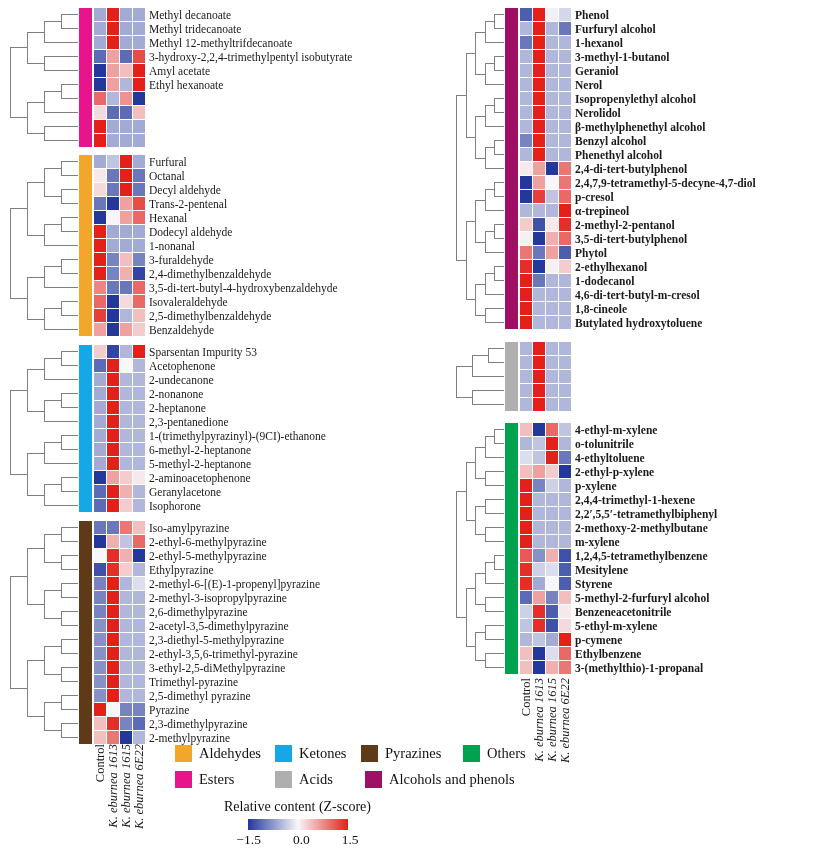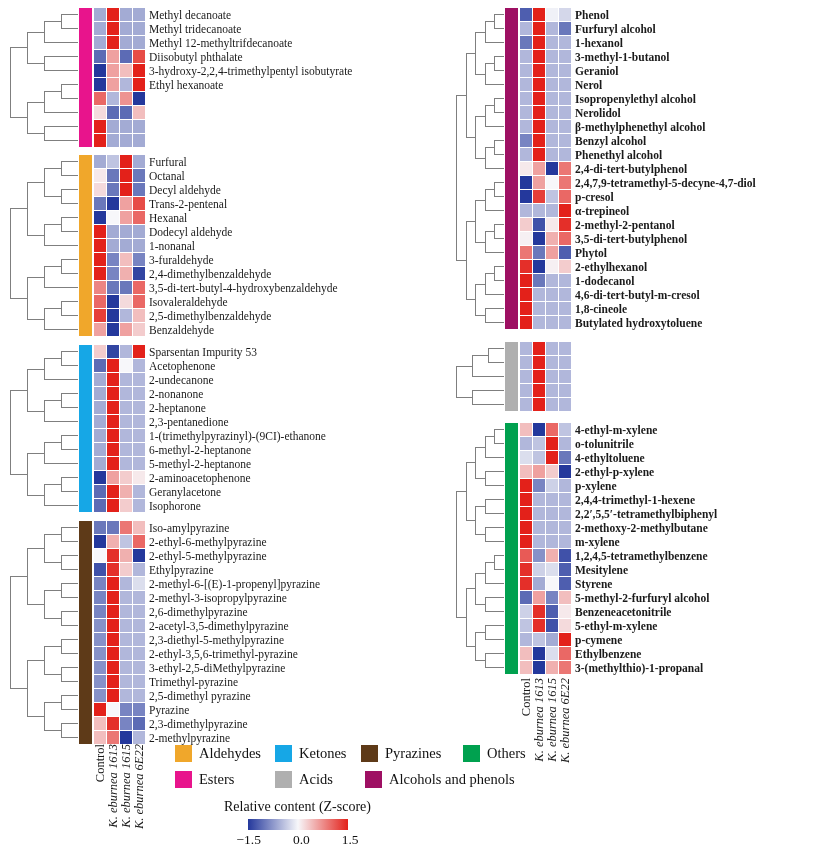--- a/index.html
+++ b/index.html
@@ -127,22 +127,22 @@
           <div class="cell" title="Methyl acetate | K. eburnea 6E22 | z=-0.6" style="background: rgb(163, 171, 212);"></div>
           <div class="cell" title="Ethyl hexanoate | Control | z=1.5" style="background: rgb(227, 33, 26);"></div>
           <div class="cell" title="Ethyl hexanoate | K. eburnea 1613 | z=-0.6" style="background: rgb(163, 171, 212);"></div>
           <div class="cell" title="Ethyl hexanoate | K. eburnea 1615 | z=-0.6" style="background: rgb(163, 171, 212);"></div>
           <div class="cell" title="Ethyl hexanoate | K. eburnea 6E22 | z=-0.6" style="background: rgb(163, 171, 212);"></div>
         </div>
         <div class="labels">
           <div class="rowlabel">Methyl decanoate</div>
           <div class="rowlabel">Methyl tridecanoate</div>
           <div class="rowlabel">Methyl 12-methyltrifdecanoate</div>
-          <div class="rowlabel">Diisobutyl phthalate</div>
           <div class="rowlabel">3-hydroxy-2,2,4-trimethylpentyl isobutyrate</div>
+          <div class="rowlabel">Amyl acetate</div>
           <div class="rowlabel">Ethyl hexanoate</div>
         </div>
       </div>
       <div class="hm-block">
         <svg width="72" height="181" class="dendro">
           <line x1="55" y1="6.5" x2="72" y2="6.5" stroke="#7f7f7f" stroke-width="1" shape-rendering="crispEdges"></line>
           <line x1="55" y1="20.5" x2="72" y2="20.5" stroke="#7f7f7f" stroke-width="1" shape-rendering="crispEdges"></line>
           <line x1="55" y1="6.5" x2="55" y2="20.5" stroke="#7f7f7f" stroke-width="1" shape-rendering="crispEdges"></line>
           <line x1="55" y1="34.5" x2="72" y2="34.5" stroke="#7f7f7f" stroke-width="1" shape-rendering="crispEdges"></line>
           <line x1="55" y1="48.5" x2="72" y2="48.5" stroke="#7f7f7f" stroke-width="1" shape-rendering="crispEdges"></line>

